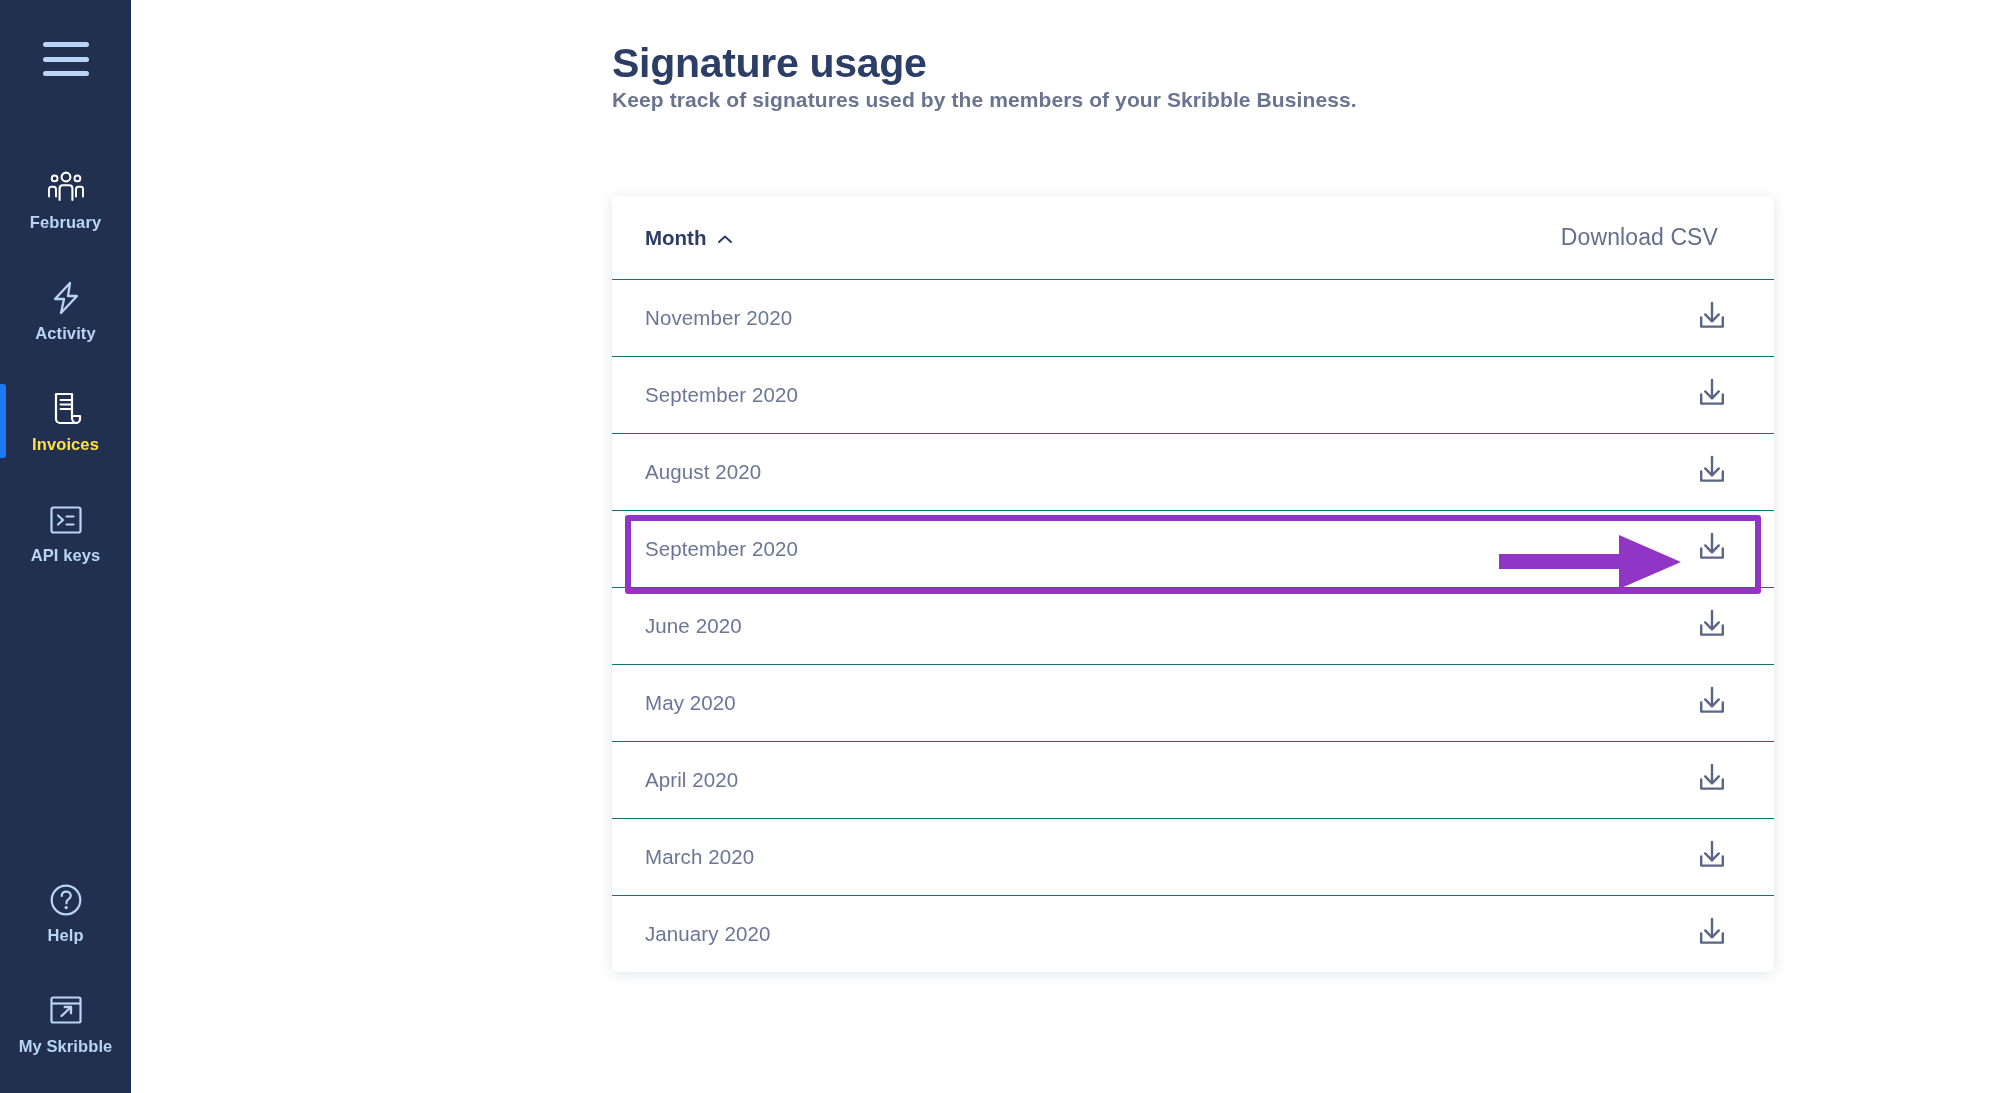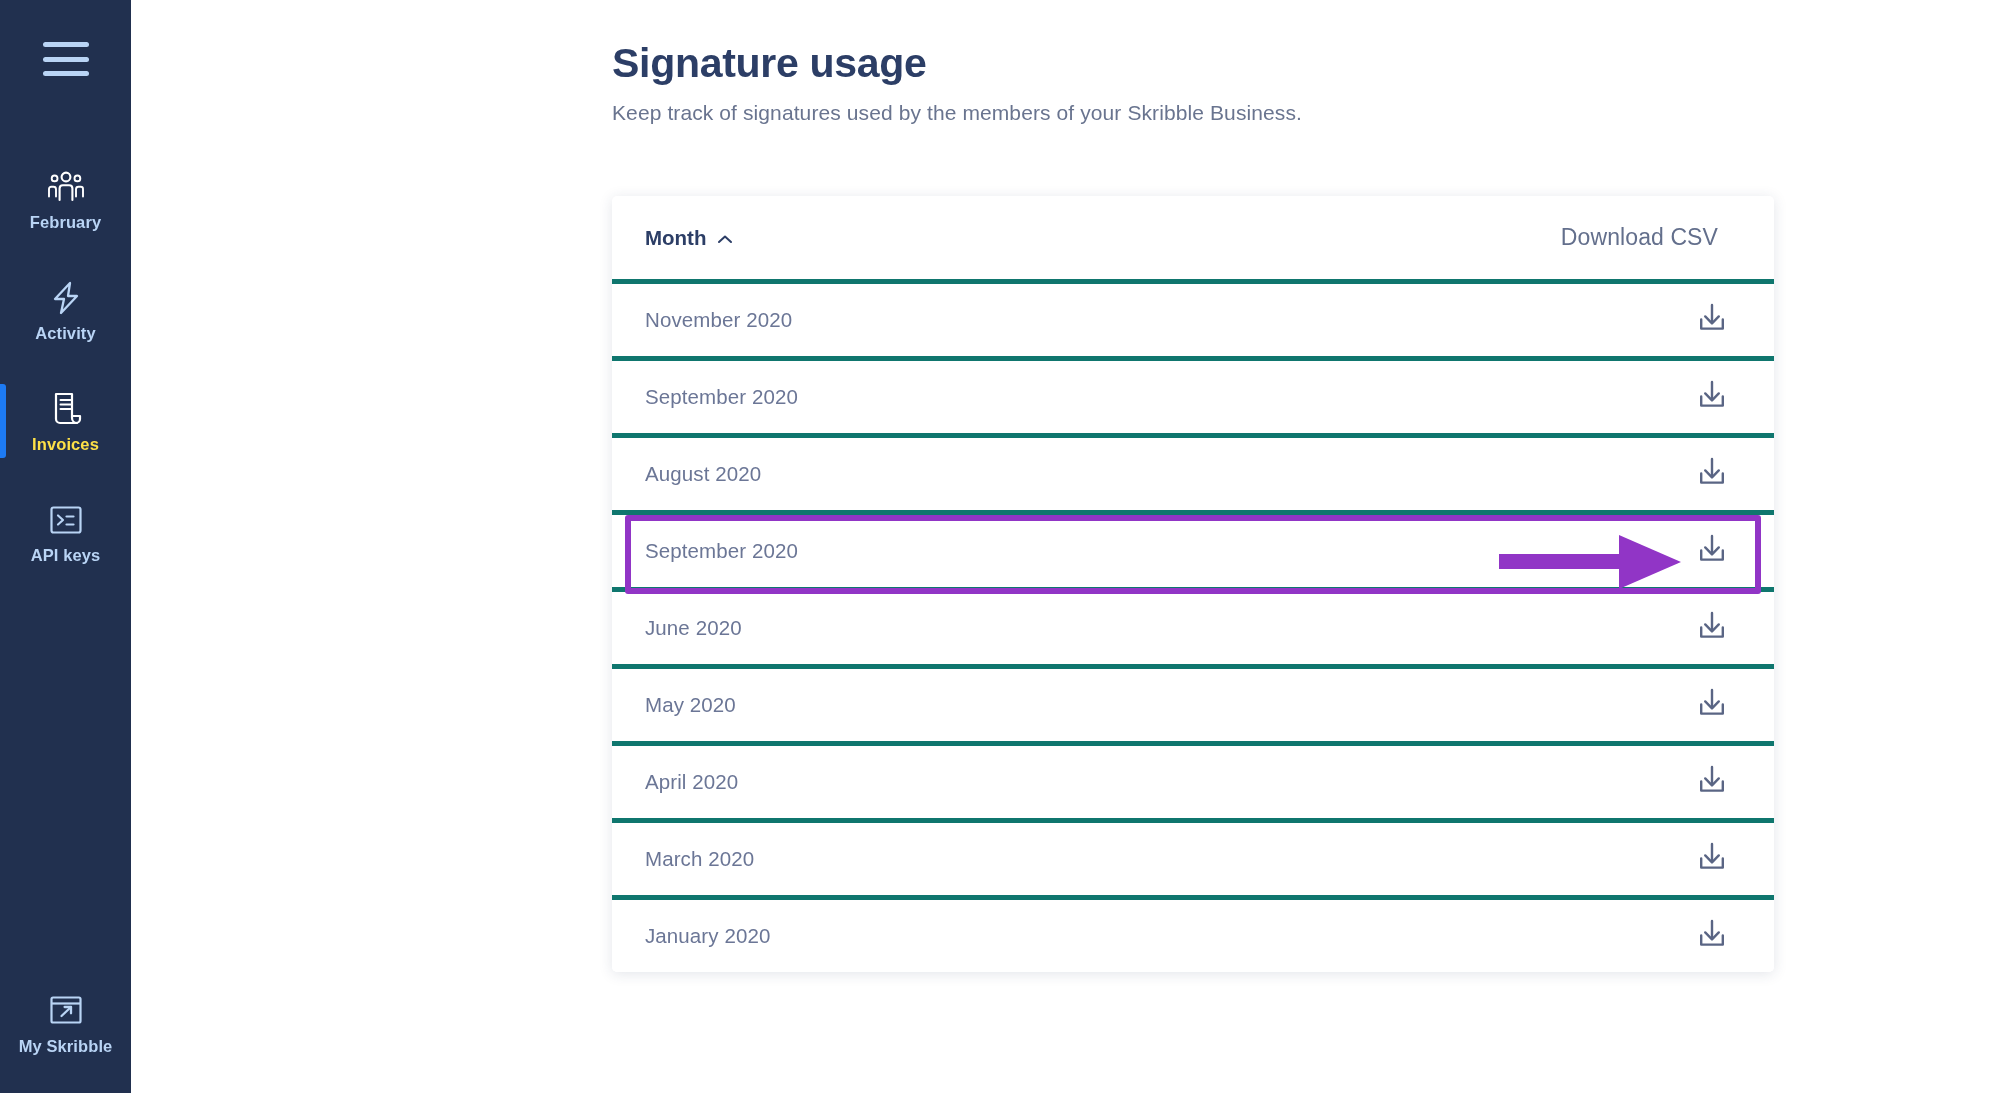--- a/index.html
+++ b/index.html
@@ -66,22 +66,22 @@
   }
 
   
   .main { flex: 1; position: relative; padding: 0; }
   .page-title {
     position: absolute; left: 481px; top: 40px;
     font-size: 41px; font-weight: bold;
     color: #2c3e66; letter-spacing: -.3px;
   }
   .page-sub {
-    position: absolute; left: 481px; top: 101px;
-    font-size: 21px; color: #69748f; letter-spacing: .1px;
+    position: absolute; left: 481px; top: 88px;
+    font-size: 21px; color: #69748f; letter-spacing: .1px; font-weight: bold;
   }
 
   .card {
     position: absolute; left: 481px; top: 196px;
     width: 1162px;
     background: #ffffff;
     border-radius: 5px;
     box-shadow: 0 2px 14px rgba(40,54,90,0.13);
     overflow: hidden;
   }
@@ -97,21 +97,21 @@
   }
   .caret { display: block; }
   .dl-csv {
     font-size: 23px; font-weight: normal; color: #636f8c;
     cursor: pointer; letter-spacing: .1px;
     padding-right: 24px;
   }
 
   .row {
     height: 77px;
-    border-top: 5px solid #0f766e;
+    border-top: 1px solid #0f766e;
     display: flex; align-items: center; justify-content: space-between;
     padding: 0 32px 0 33px;
     background: #ffffff;
   }
   .row .month {
     font-size: 20.5px; color: #6b7696; letter-spacing: .1px;
   }
   .dl-icon { display: block; cursor: pointer; padding-right: 14px; }
 
   
@@ -187,20 +187,30 @@
             <path d="M17.5 21.5h7" stroke="#b9d4f5" stroke-width="2.2" stroke-linecap="round"></path>
             <path d="M17.5 13.5h7" stroke="#b9d4f5" stroke-width="2.2" stroke-linecap="round"></path>
           </svg>
         </span>
         <span class="lbl">API keys</span>
       </div>
     </div>
 
     <div class="nav-bottom">
 
+      <div class="nav-item">
+        <span class="ico">
+          <svg width="34" height="34" viewBox="0 0 34 34" fill="none">
+            <circle cx="17" cy="17" r="14.3" stroke="#b9d4f5" stroke-width="2.2"></circle>
+            <path d="M12.6 13c.3-2.6 2.3-4.3 4.7-4.3 2.6 0 4.5 1.7 4.5 4 0 3.4-4.3 3.3-4.3 6.6v1" stroke="#b9d4f5" stroke-width="2.2" stroke-linecap="round"></path>
+            <circle cx="17.2" cy="24.6" r="1.7" fill="#b9d4f5"></circle>
+          </svg>
+        </span>
+        <span class="lbl">Help</span>
+      </div>
 
       <div class="nav-item spaced">
         <span class="ico">
           <svg width="34" height="32" viewBox="0 0 34 32" fill="none">
             <rect x="2.5" y="3.5" width="29" height="25" rx="1.6" stroke="#b9d4f5" stroke-width="2.2"></rect>
             <path d="M2.8 9.5h28.4" stroke="#b9d4f5" stroke-width="2.2"></path>
             <path d="M12.5 22 L22 13" stroke="#b9d4f5" stroke-width="2.3" stroke-linecap="round"></path>
             <path d="M15.6 13H22v6.3" stroke="#b9d4f5" stroke-width="2.3" stroke-linecap="round" stroke-linejoin="round"></path>
           </svg>
         </span>

